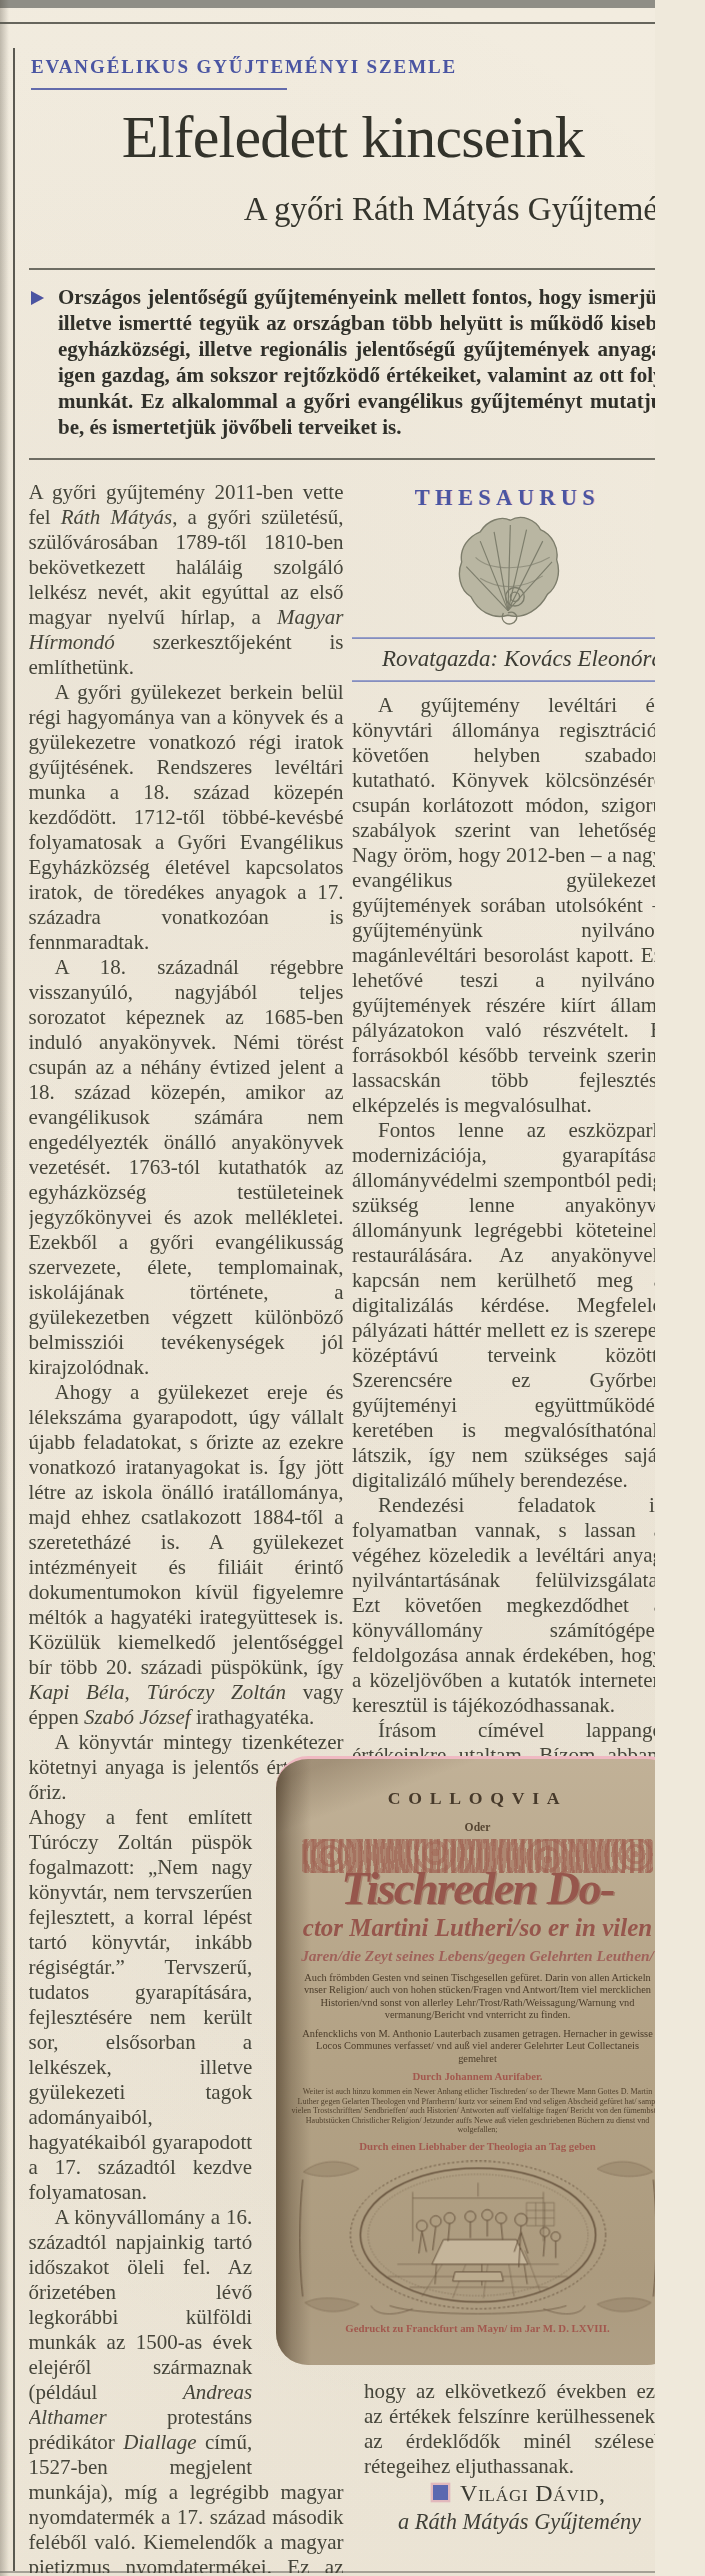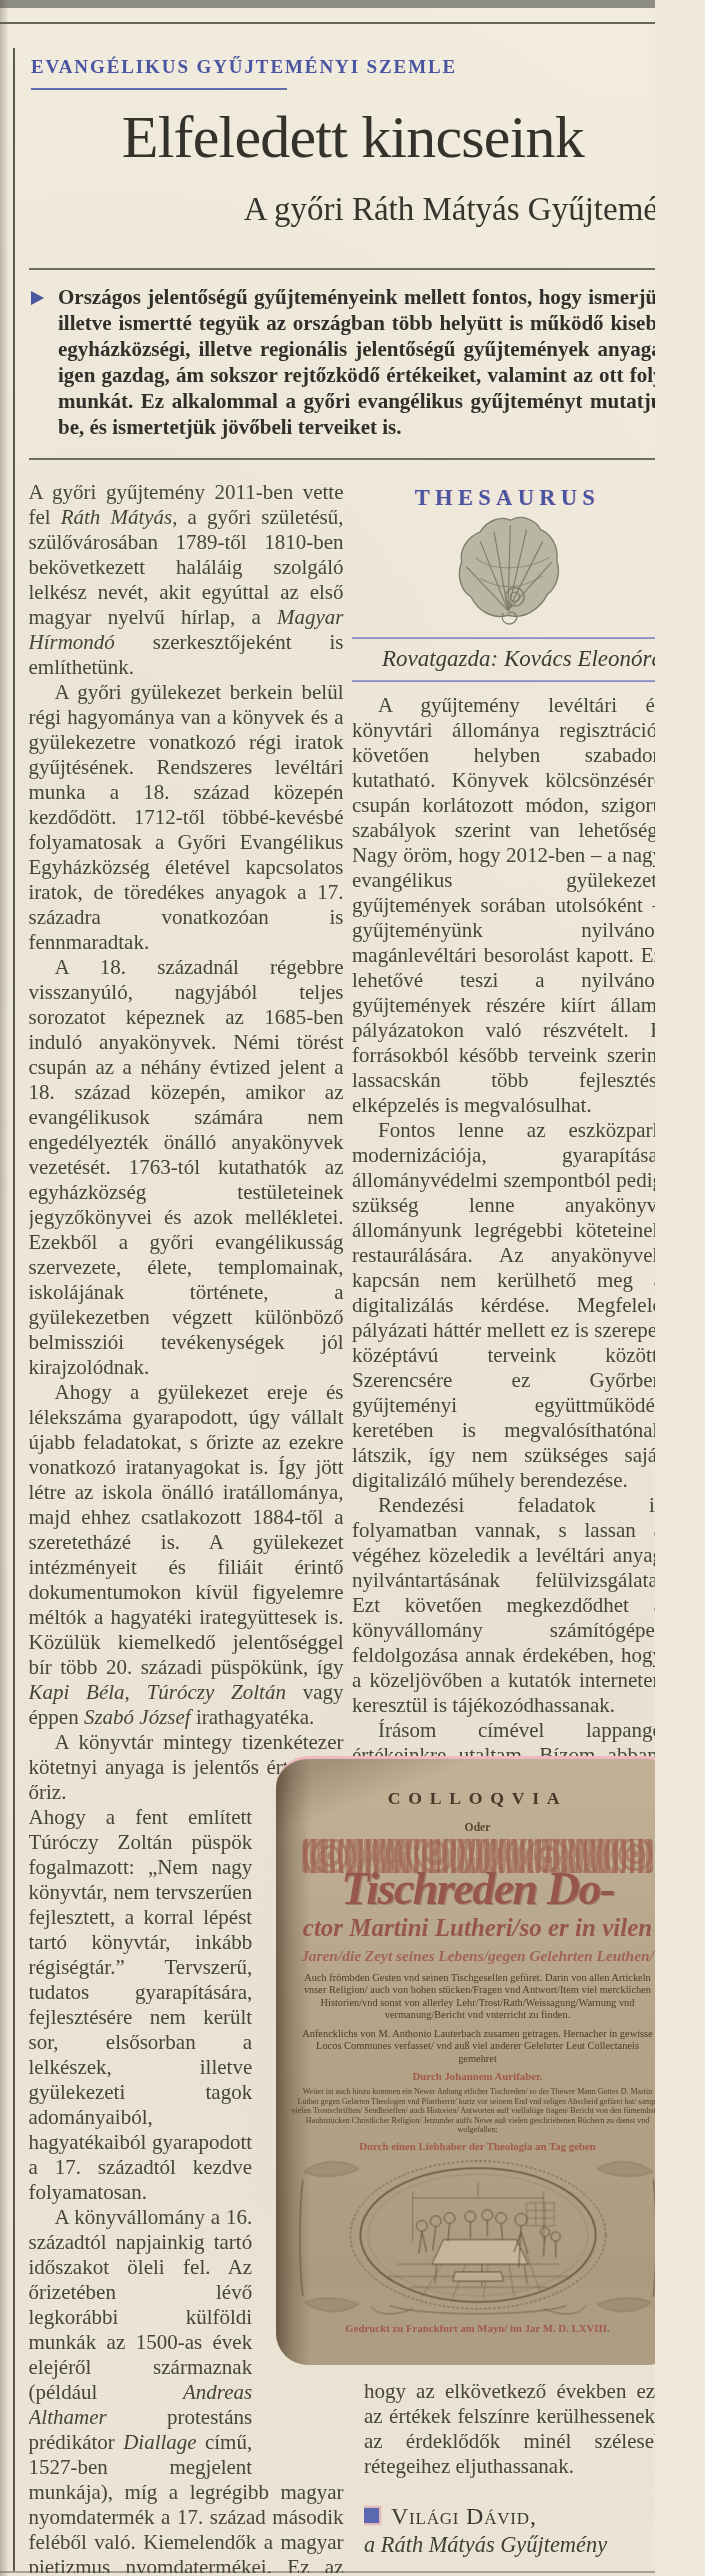--- a/index.html
+++ b/index.html
@@ -70,21 +70,21 @@
     text-shadow:0.8px 0 0 rgba(205,105,150,.35);
   }
   .shell-wrap{text-align:center;margin:1.5px 0 3.1px 0;}
   .thesaurus-rule{height:2.3px;background:linear-gradient(180deg,#99a2ce,#6f7ab4);margin:1.5px 0;opacity:.9;}
   .rovatgazda{
     text-align:right;font-style:italic;font-size:23px;color:#3c3c34;
     padding:5.4px 0 7px 0;text-indent:0;
   }
   .col-right-top .body-start{margin-top:10.8px;}
 
-  .byline{margin-top:23px;text-align:left;line-height:28px;}
+  .byline{margin-top:0;text-align:center;line-height:28px;}
   .byline-name{font-variant:small-caps;font-size:24px;letter-spacing:0.8px;color:#3a3a32;}
   .byline-square{
     display:inline-block;width:14.6px;height:14.6px;background:#5b68b0;
     box-shadow:0 0 0 2.3px rgba(214,130,160,.45);margin-right:12.3px;
     vertical-align:1.5px;
   }
   .byline-role{font-style:italic;font-size:22.4px;color:#3f3f37;}
 
   
   .book{

